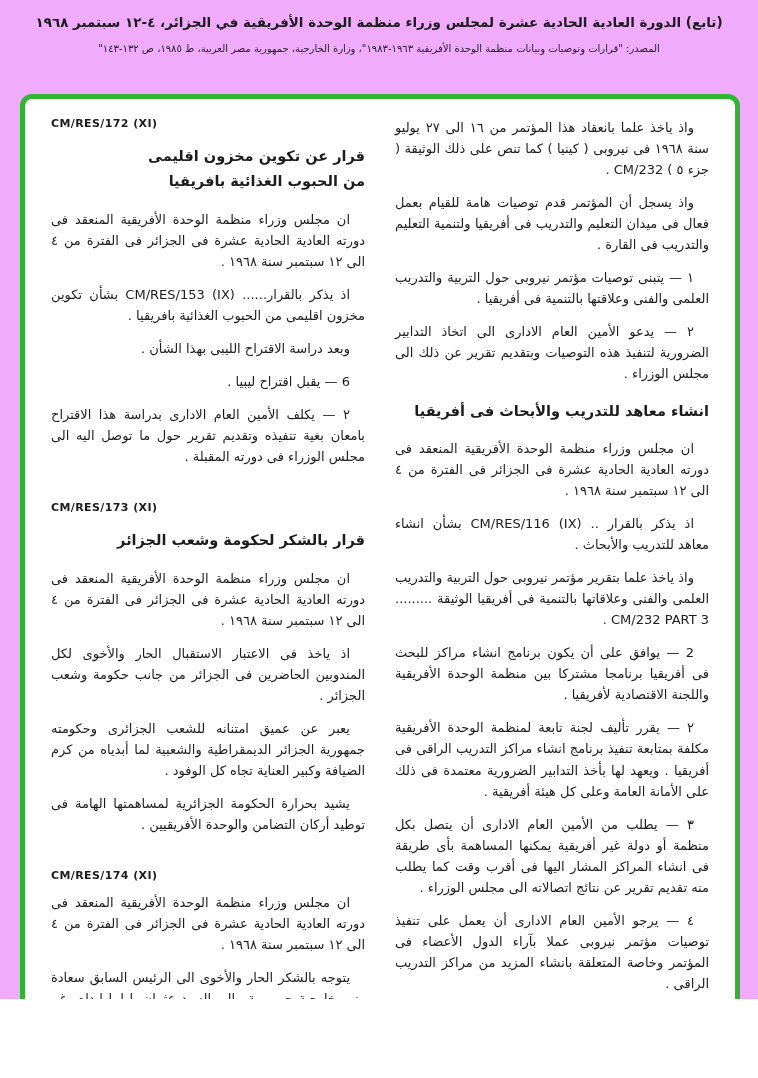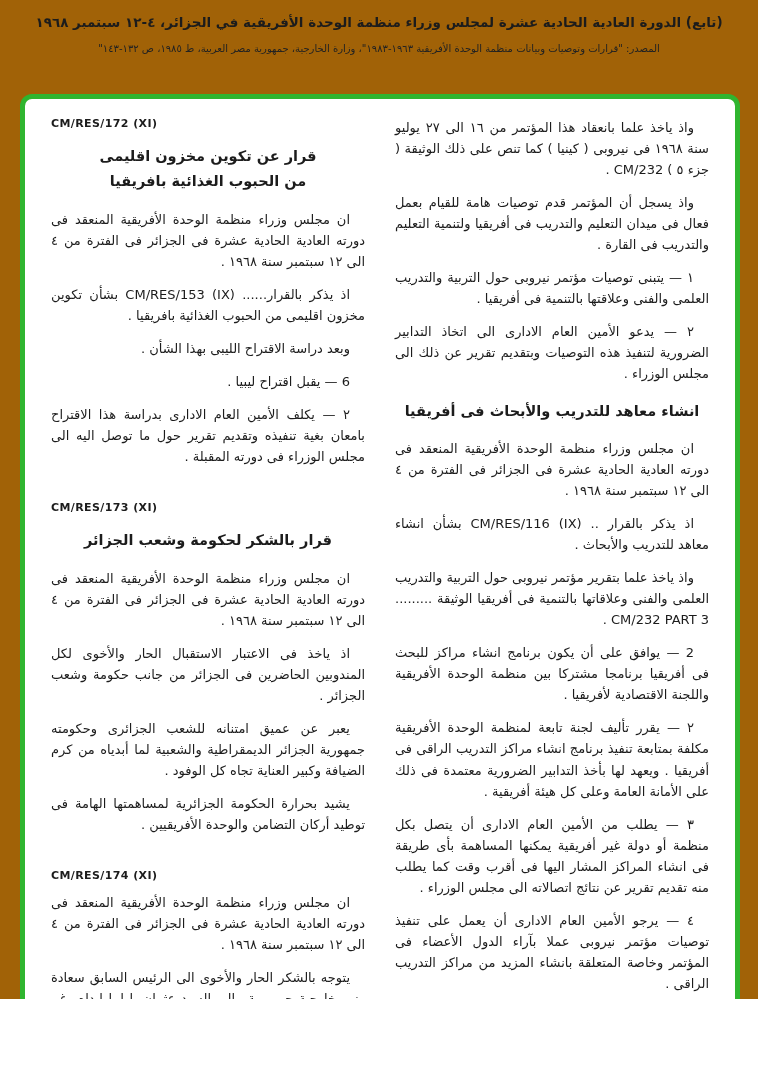--- a/index.html
+++ b/index.html
@@ -4,21 +4,21 @@
 <style>
   html, body {
     margin: 0;
     padding: 0;
     background: #ffffff;
   }
   .page {
     position: relative;
     width: 758px;
     height: 999px;
-    background: #a16207;
+    background: #f0abfc;
     font-family: "DejaVu Sans", sans-serif;
     color: #1c1c1c;
     overflow: hidden;
   }
   .header {
     position: absolute;
     top: 12px;
     left: 0;
     right: 0;
     text-align: center;
@@ -60,21 +60,21 @@
   .block { margin: 0 0 12px 0; }
   .block.para {
     font-size: 13px;
     line-height: 1.62;
     text-align: justify;
     text-indent: 15px;
   }
   .block.heading {
     font-size: 14.5px;
     font-weight: bold;
-    text-align: center;
+    text-align: right;
     line-height: 1.75;
     white-space: pre-line;
     margin: 14px 0 14px 0;
     text-indent: 0;
   }
   .block.res {
     direction: ltr;
     text-align: left;
     font-size: 11px;
     font-weight: bold;

